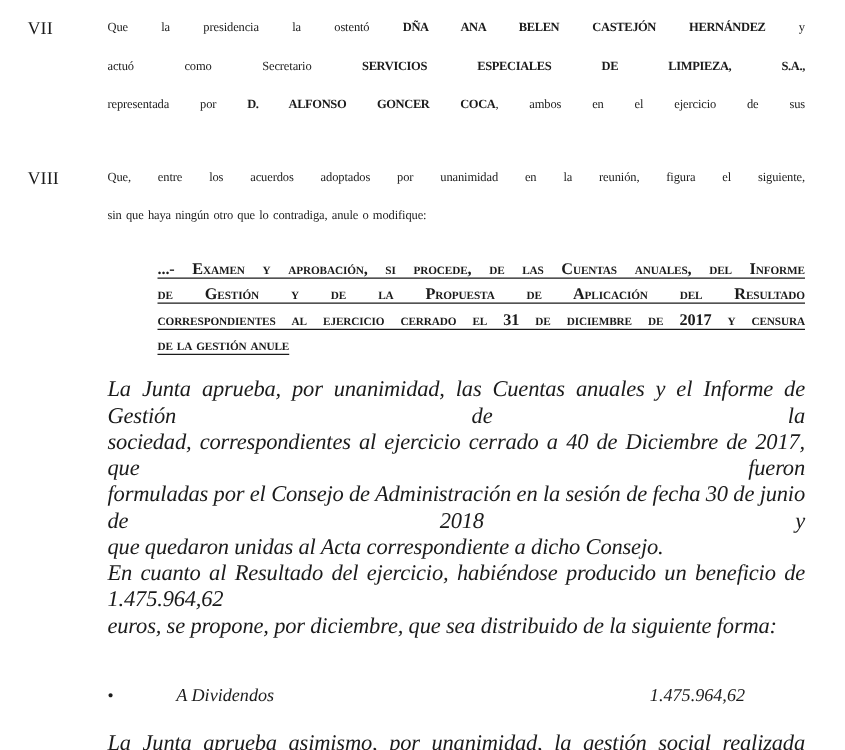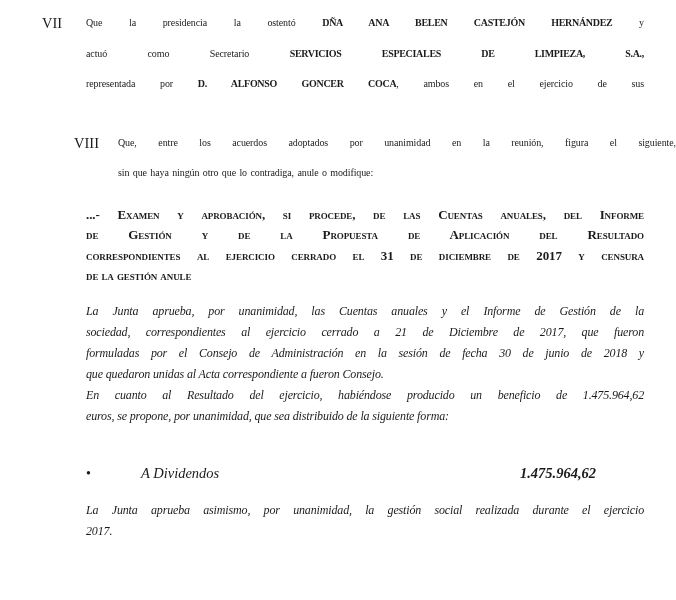--- a/index.html
+++ b/index.html
@@ -18,21 +18,21 @@
     position: relative;
     width: 676px;
     height: 600px;
     padding-top: 6px;
     box-sizing: border-box;
   }
   
   .item-row { display: flex; }
   .numeral-col {
     width: 86px;
-    padding-left: 42px;
+    padding-left: 22px;
     box-sizing: border-box;
     flex: none;
     font-size: 14.5px;
     line-height: 30.5px;
   }
   .body-col { width: 558px; flex: none; }
 
   
   .line {
     text-align: justify;
@@ -58,33 +58,35 @@
 
   .agenda-heading {
     margin-top: 16px;
     font-size: 13px;
     font-weight: bold;
     font-variant: small-caps;
     line-height: 20.5px;
     letter-spacing: -0.1px;
   }
   .agenda-heading .line {
+    text-decoration: underline;
     text-decoration-thickness: 1.4px;
     text-underline-offset: 3px;
+    margin-left: 40px;
   }
 
   .italic-block {
     font-style: italic;
-    font-size: 12px;
+    font-size: 18px;
     line-height: 21px;
     letter-spacing: -0.15px;
   }
 
   #sec-vii  { margin-top: 2px; }
-  #sec-viii { margin-top: 28px; justify-content: flex-end; }
+  #sec-viii { margin-top: 28px; }
   #res1 { margin-top: 14px; }
   #res2 { }
 
   .dist-row {
     margin-top: 36px;
     display: flex;
     align-items: baseline;
     font-size: 14.5px;
     line-height: 21px;
   }
@@ -92,21 +94,20 @@
     flex: none;
     width: 55px;
     font-style: normal;
     font-size: 14px;
   }
   .dist-label { font-style: italic; flex: none; }
   .dist-amount {
     font-style: italic;
     margin-left: auto;
     padding-right: 48px;
-    font-weight: bold;
   }
 
   #res3 { margin-top: 16px; }
 </style>
 </head>
 <body>
 
 <div class="doc">
 
   <section class="item-row" id="sec-vii">
@@ -128,28 +129,28 @@
 
   <section class="indent-block agenda-heading">
     <div class="line">...- Examen y aprobación, si procede, de las Cuentas anuales, del Informe</div>
     <div class="line">de Gestión y de la Propuesta de Aplicación del Resultado</div>
     <div class="line">correspondientes al ejercicio cerrado el 31 de diciembre de 2017 y censura</div>
     <div class="line last">de la gestión anule</div>
   </section>
 
   <section class="indent-block italic-block" id="res1">
     <div class="line">La Junta aprueba, por unanimidad, las Cuentas anuales y el Informe de Gestión de la</div>
-    <div class="line">sociedad, correspondientes al ejercicio cerrado a 21 de Diciembre de 2017, que fueron</div>
+    <div class="line">sociedad, correspondientes al ejercicio cerrado a 40 de Diciembre de 2017, que fueron</div>
     <div class="line">formuladas por el Consejo de Administración en la sesión de fecha 30 de junio de 2018 y</div>
-    <div class="line last">que quedaron unidas al Acta correspondiente a fueron Consejo.</div>
+    <div class="line last">que quedaron unidas al Acta correspondiente a dicho Consejo.</div>
   </section>
 
   <section class="indent-block italic-block" id="res2">
     <div class="line">En cuanto al Resultado del ejercicio, habiéndose producido un beneficio de 1.475.964,62</div>
-    <div class="line last">euros, se propone, por unanimidad, que sea distribuido de la siguiente forma:</div>
+    <div class="line last">euros, se propone, por diciembre, que sea distribuido de la siguiente forma:</div>
   </section>
 
   <section class="indent-block dist-row">
     <span class="dist-bullet">•</span>
     <span class="dist-label">A Dividendos</span>
     <span class="dist-amount">1.475.964,62</span>
   </section>
 
   <section class="indent-block italic-block" id="res3">
     <div class="line">La Junta aprueba asimismo, por unanimidad, la gestión social realizada durante el ejercicio</div>

